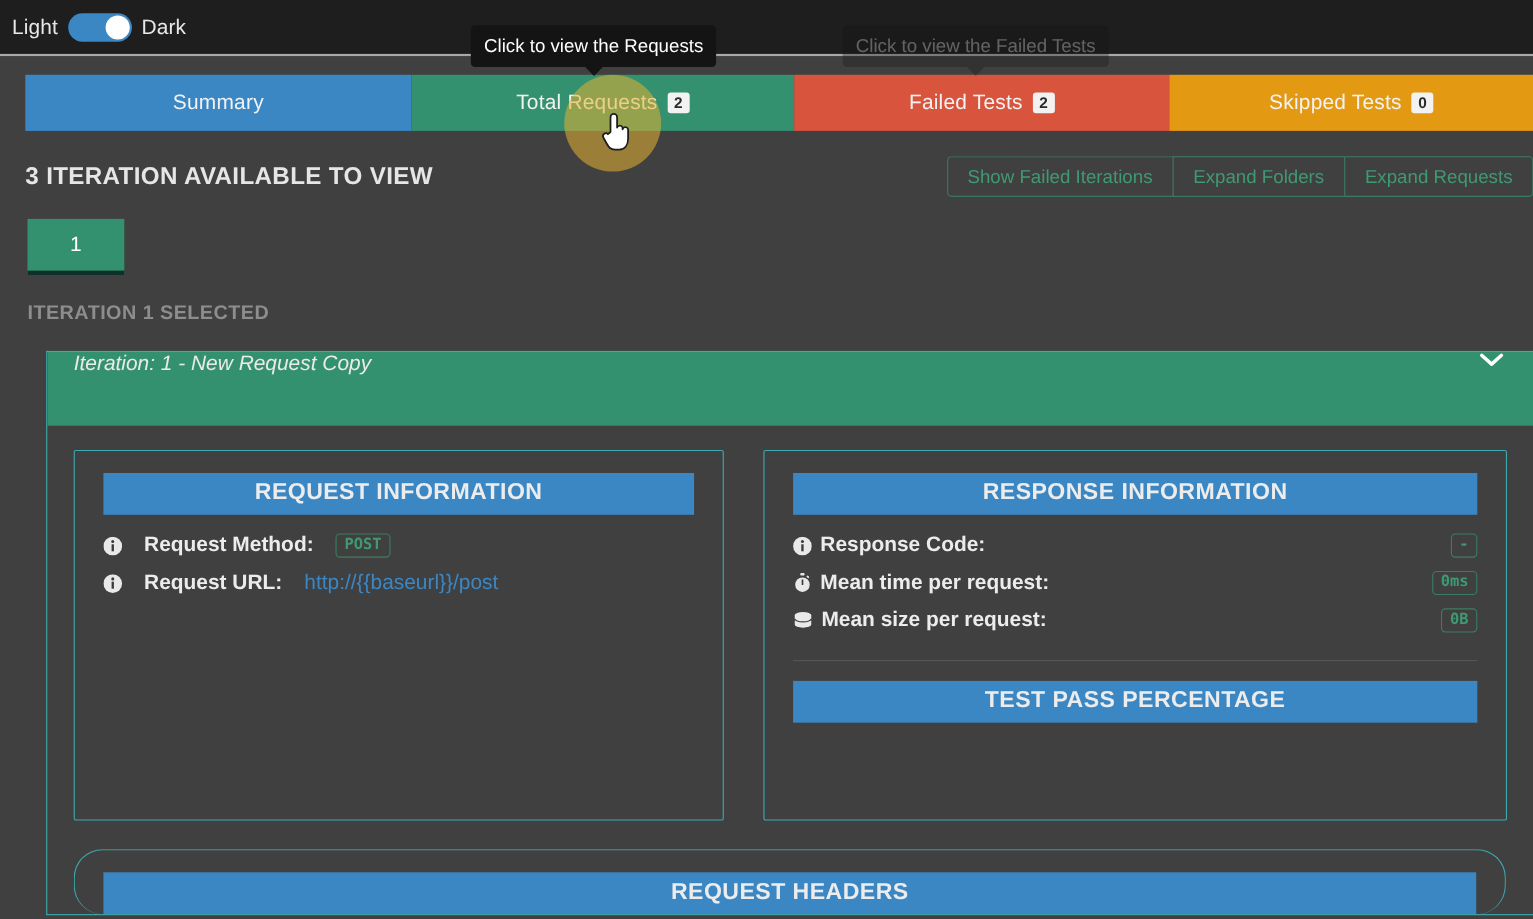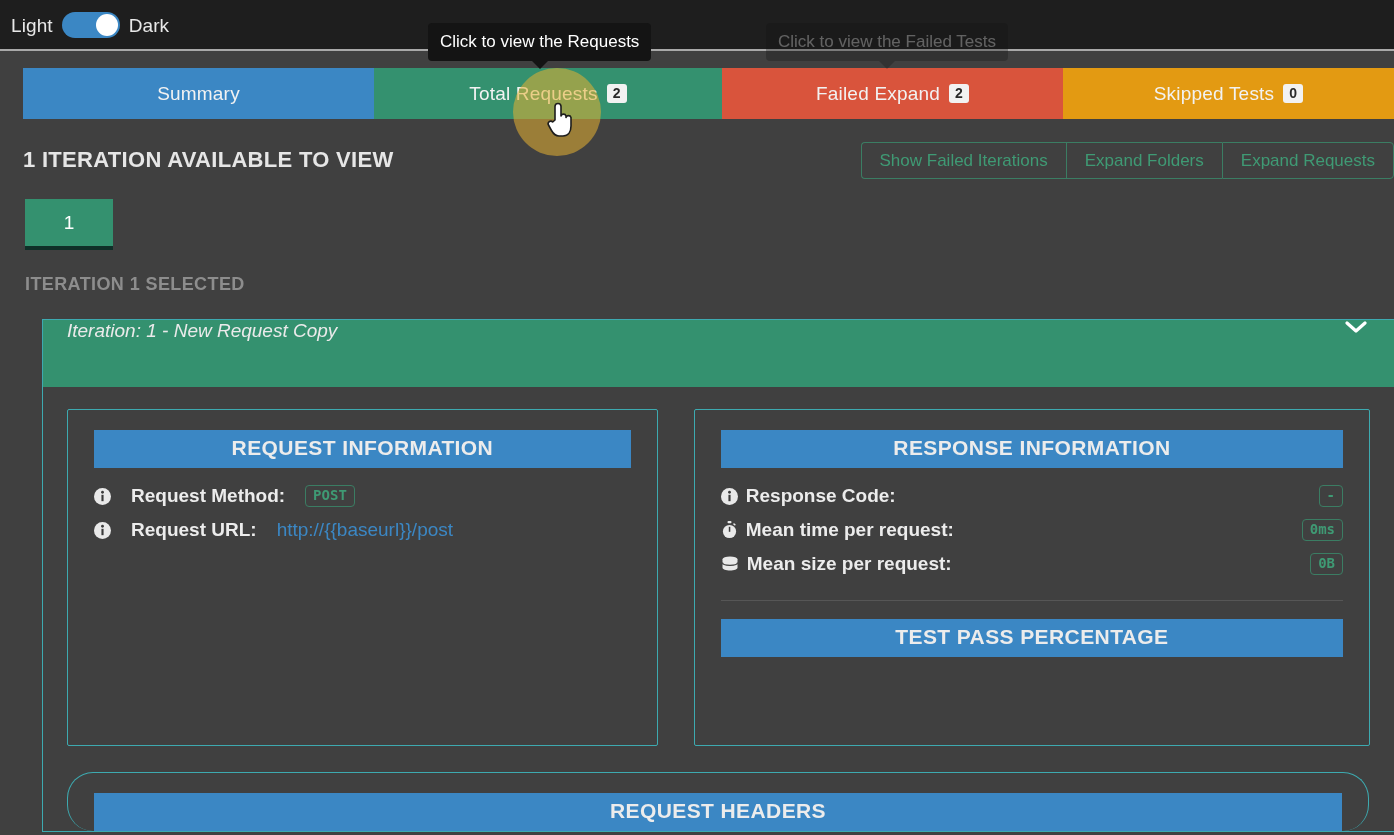--- a/index.html
+++ b/index.html
@@ -204,38 +204,38 @@
 
 <div class="tabstrip">
   <div class="tab summary">
     <span>Summary</span>
   </div>
   <div class="tab total">
     <span>Total Requests</span>
     <span class="count">2</span>
   </div>
   <div class="tab failed">
-    <span>Failed Expand</span>
+    <span>Failed Tests</span>
     <span class="count">2</span>
   </div>
   <div class="tab skipped">
     <span>Skipped Tests</span>
     <span class="count">0</span>
   </div>
 </div>
 
 <div class="click-halo"></div>
 <div class="cursor">
   <svg width="30" height="38" viewBox="0 0 30 38">
     <path d="M9 20 V6.5 a3 3 0 0 1 6 0 V16 a2.6 2.6 0 0 1 5 0 v1.5 a2.6 2.6 0 0 1 5 0 V26 c0 6-3 10-8 10 h-4 c-4 0-5.5-2-7.5-5.5 L2.5 25 a2.6 2.6 0 0 1 4.2-3 Z" fill="#ffffff" stroke="#1d1d1d" stroke-width="1.6" stroke-linejoin="round"></path>
   </svg>
 </div>
 
 <div class="iter-head">
-  <div class="iter-title">1 ITERATION AVAILABLE TO VIEW</div>
+  <div class="iter-title">3 ITERATION AVAILABLE TO VIEW</div>
   <div class="btn-group">
     <button class="gbtn">Show Failed Iterations</button>
     <button class="gbtn">Expand Folders</button>
     <button class="gbtn">Expand Requests</button>
   </div>
 </div>
 
 <div class="iter-chip">1</div>
 <div class="iter-selected">ITERATION 1 SELECTED</div>
 

